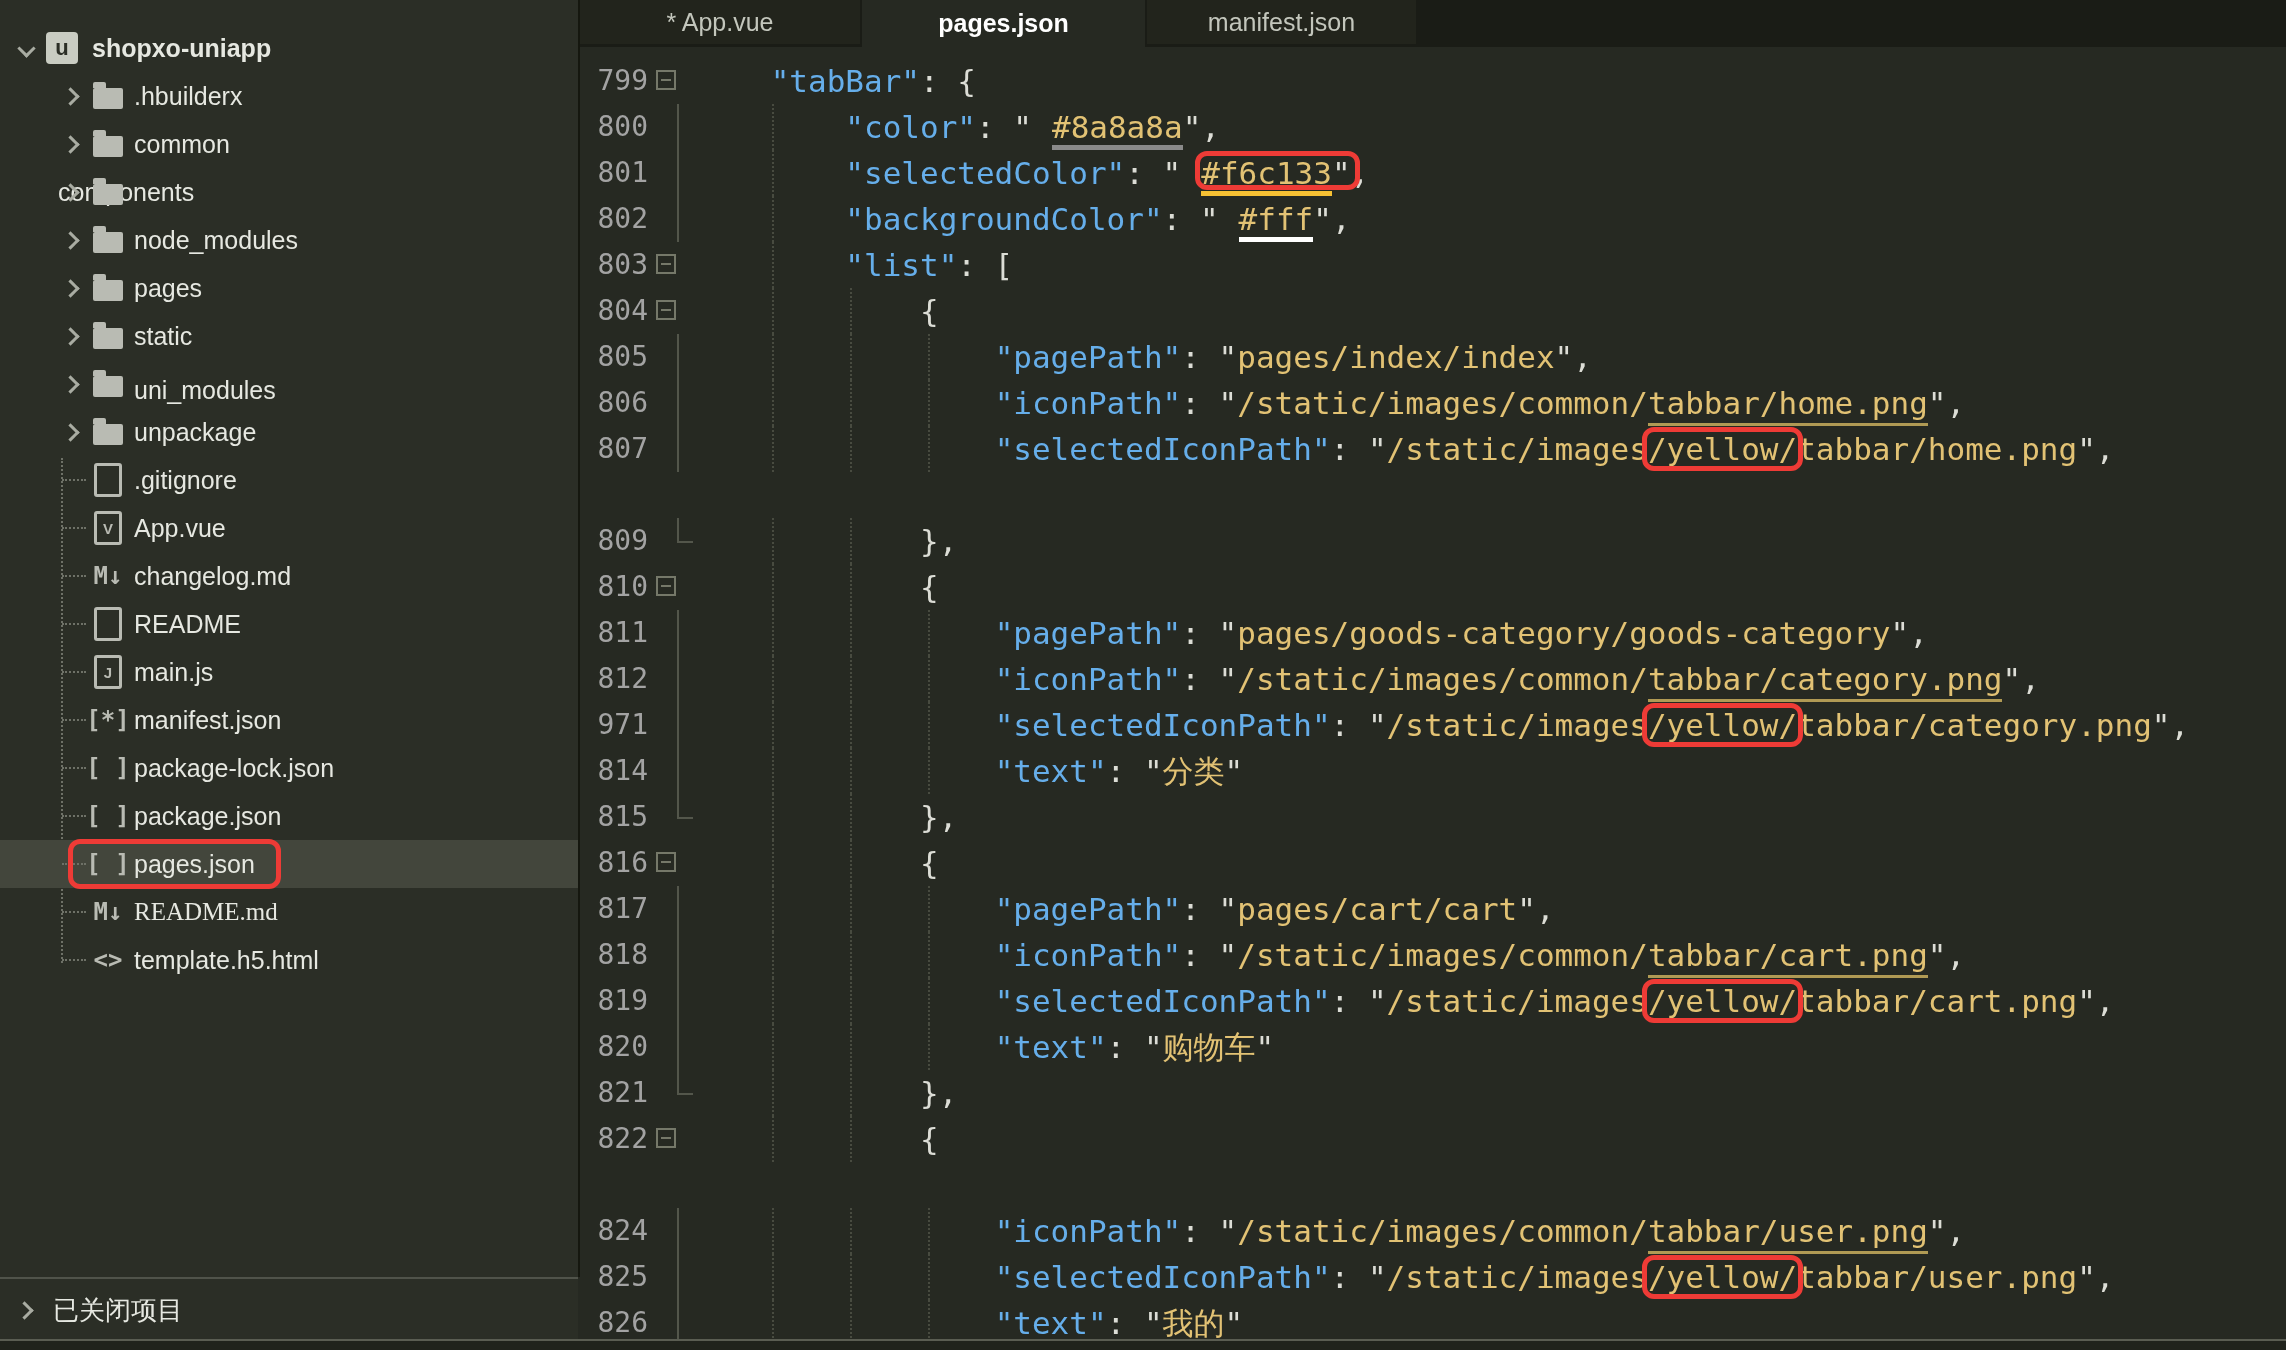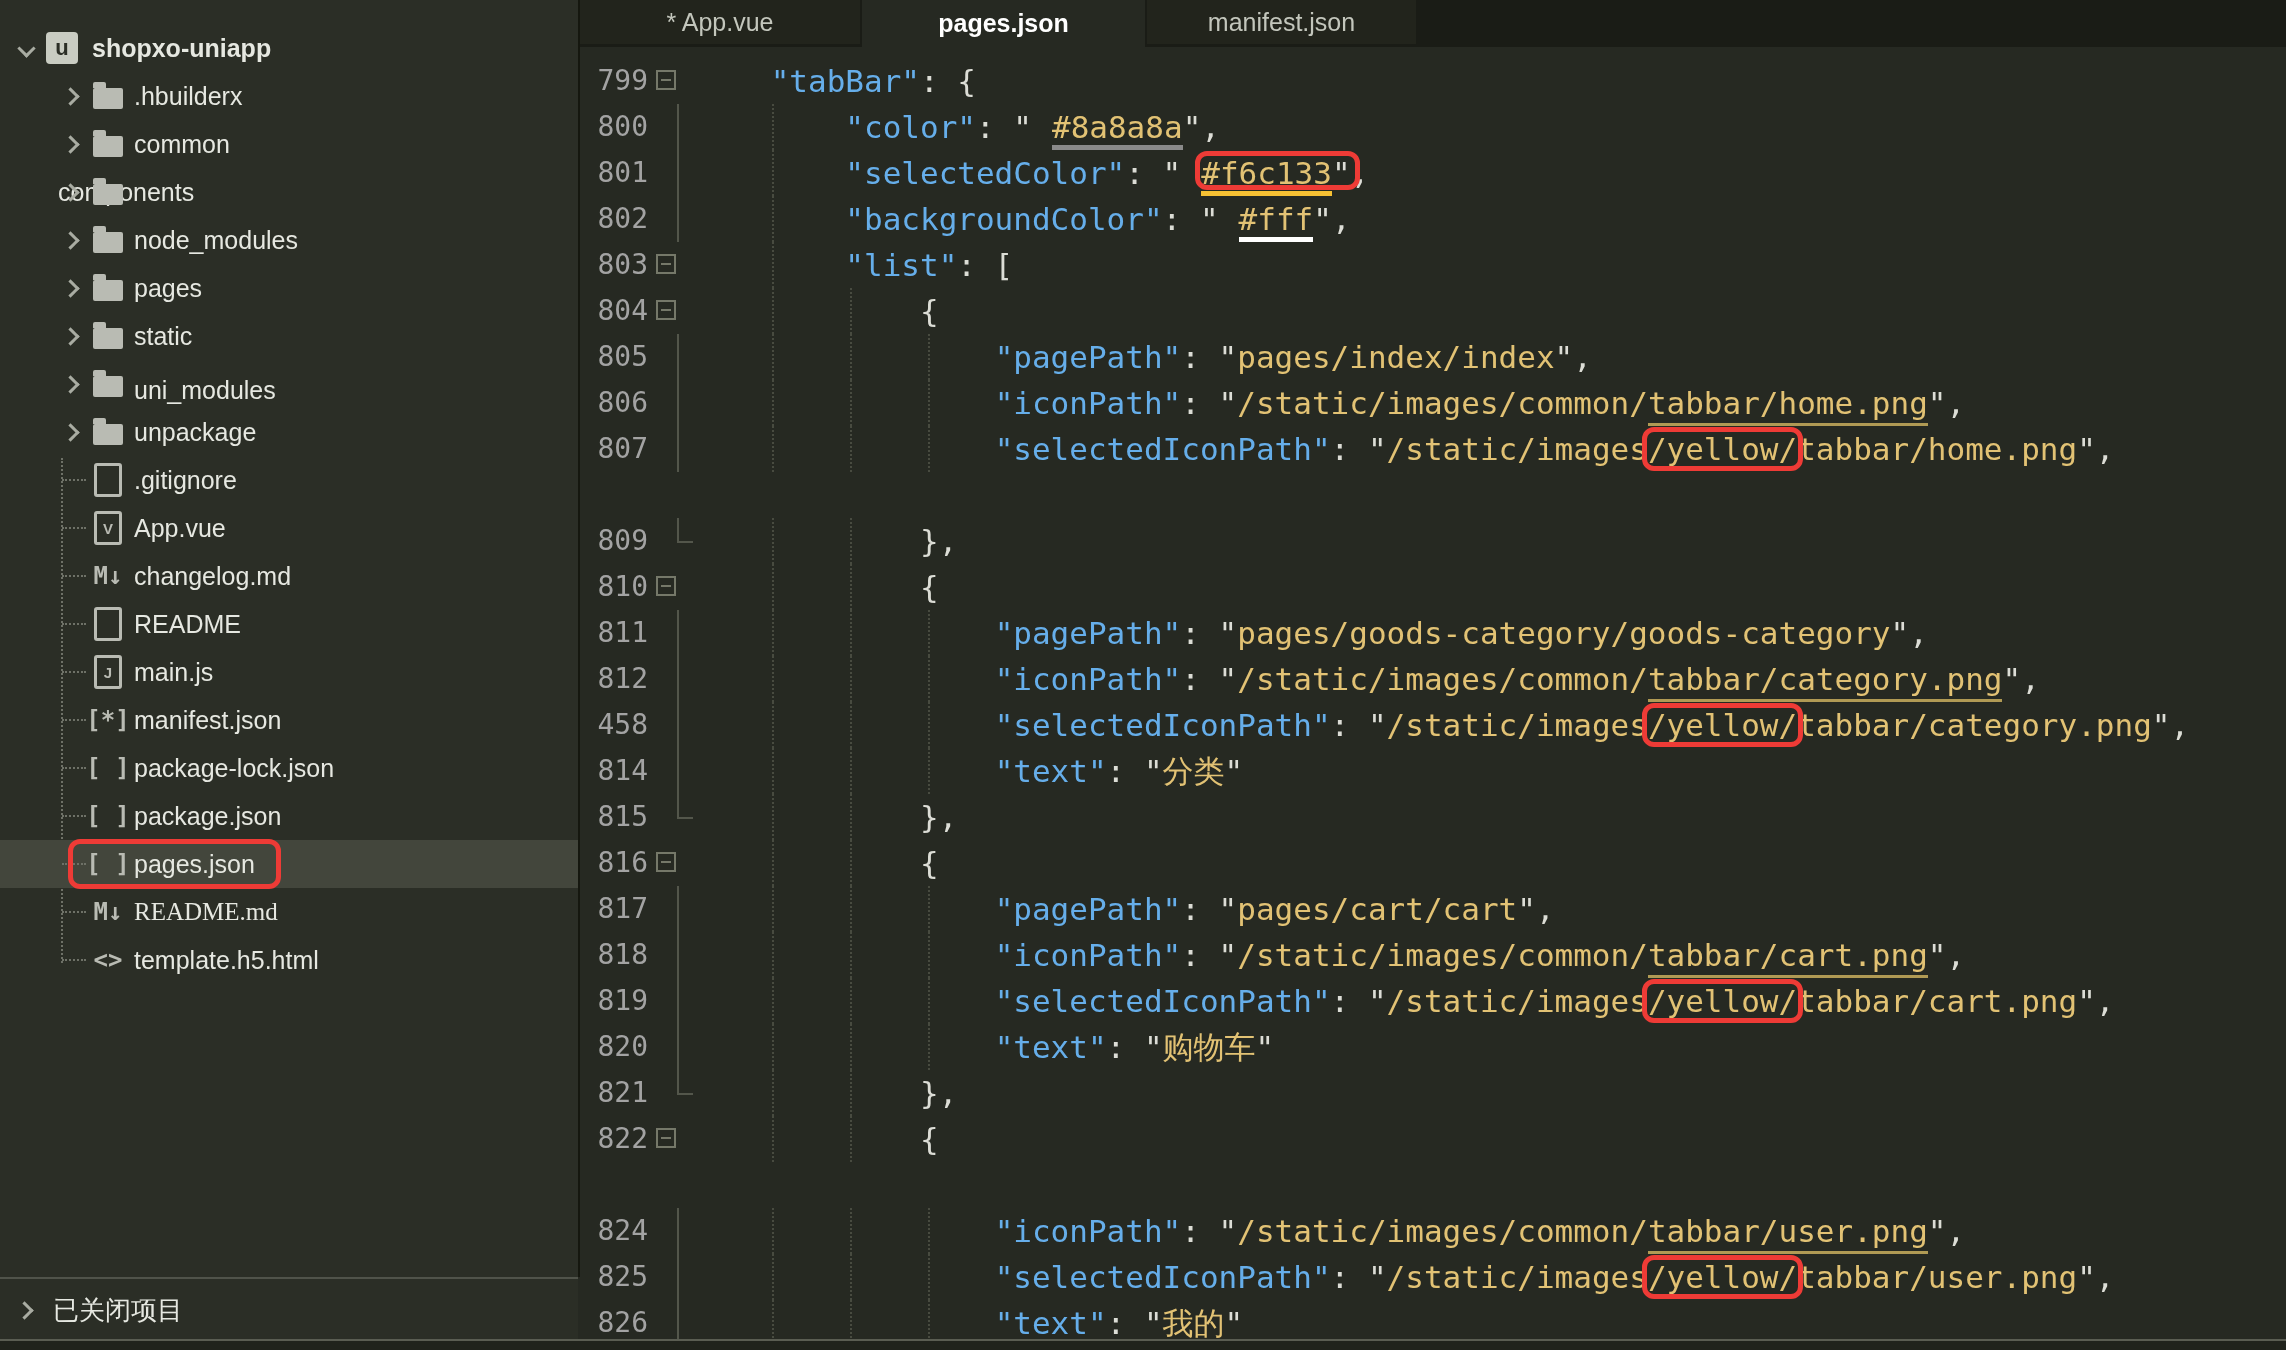--- a/index.html
+++ b/index.html
@@ -323,21 +323,21 @@
       </div>
       <div class="cl" style="top: 609px;">
         <span class="ln">812</span>
         <span class="fline"></span>
         <span class="g" style="left: 192px;"></span>
         <span class="g" style="left: 270px;"></span>
         <span class="g" style="left: 348px;"></span>
         <pre class="code"><span class="p">                </span><span class="k">"iconPath"</span><span class="p">: "</span><span class="s">/static/images/common/</span><span class="s lnk">tabbar/category.png</span><span class="p">",</span></pre>
       </div>
       <div class="cl" style="top: 655px;">
-        <span class="ln">458</span>
+        <span class="ln">971</span>
         <span class="fline"></span>
         <span class="g" style="left: 192px;"></span>
         <span class="g" style="left: 270px;"></span>
         <span class="g" style="left: 348px;"></span>
         <pre class="code"><span class="p">                </span><span class="k">"selectedIconPath"</span><span class="p">: "</span><span class="s">/static/images</span><span class="s box">/yellow/</span><span class="s">tabbar/category.png</span><span class="p">",</span></pre>
       </div>
       <div class="cl" style="top: 701px;">
         <span class="ln">814</span>
         <span class="fline"></span>
         <span class="g" style="left: 192px;"></span>

